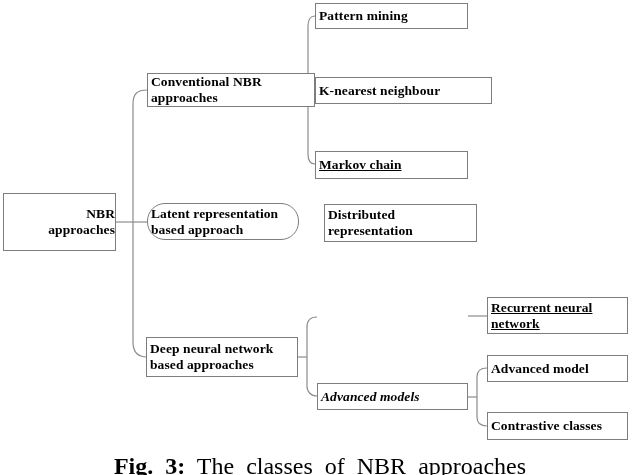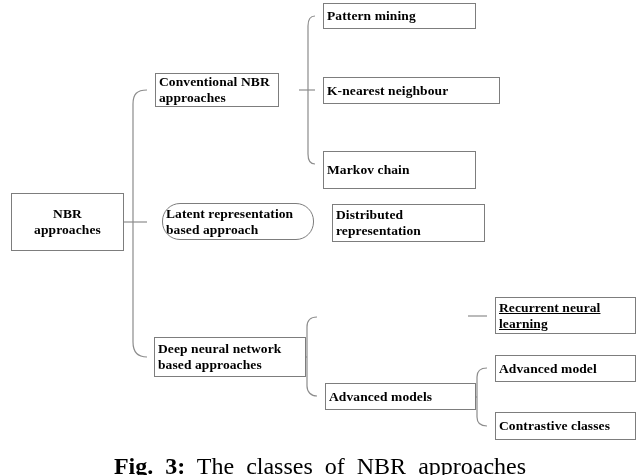--- a/index.html
+++ b/index.html
@@ -7,24 +7,24 @@
     position:relative; width:640px; height:475px; background:#ffffff;
     overflow:hidden; font-family:"Liberation Serif", serif;
   }
   .connectors { position:absolute; left:0; top:0; width:640px; height:475px; }
   .connectors path, .connectors line { fill:none; stroke:var(--connector,#8c8c8c); stroke-width:1.2; }
   .node {
     position:absolute; box-sizing:border-box;
     border:1px solid var(--border,#7d7d7d); background:#ffffff;
     color:var(--text,#000000); font-weight:bold; font-size:13.5px; line-height:16px;
     display:flex; flex-direction:column; justify-content:center;
-    padding:0 2px 0 3px; letter-spacing:0.1px; white-space:nowrap; overflow:hidden;margin-left:8px;
+    padding:0 2px 0 3px; letter-spacing:0.1px; white-space:nowrap; overflow:hidden;
   }
   .node span { display:block; }
-  .node.center { align-items:center; text-align:center; padding:0; }
+  .node.center { align-items:flex-end; text-align:center; padding:0; }
   .caption {
     position:absolute; left:0; top:451px; width:640px; text-align:center;
     font-size:24px; line-height:30px; color:var(--text,#000000);
     word-spacing:6px; white-space:nowrap;
   }
   .caption .fig-label { font-weight:bold; }
 </style>
 </head>
 <body>
 
@@ -45,53 +45,53 @@
 
     <line x1="468" y1="397" x2="477" y2="397"></line>
     <path d="M487,368 C481,368 477,371 477,377 L477,417 C477,423 481,426 487,426"></path>
   </svg>
 
   <div class="node center" style="left:3px; top:193px; width:113px; height:58px;">
     <span>NBR</span>
     <span>approaches</span>
   </div>
 
-  <div class="node" style="left:147px; top:73px; width:124px; height:34px;">
+  <div class="node" style="left:147px; top:73px; width:168px; height:34px;">
     <span>Conventional NBR</span>
     <span>approaches</span>
   </div>
-  <div class="node" style="left:154px; top:203px; width:152px; height:37px;border-radius:18px;">
+  <div class="node" style="left:147px; top:203px; width:152px; height:37px;border-radius:18px;">
     <span>Latent representation</span>
     <span>based approach</span>
   </div>
   <div class="node" style="left:146px; top:337px; width:152px; height:40px;">
     <span>Deep neural network</span>
     <span>based approaches</span>
   </div>
 
   <div class="node" style="left:315px; top:3px; width:153px; height:26px;">
     <span>Pattern mining</span>
   </div>
   <div class="node" style="left:315px; top:77px; width:177px; height:27px;">
     <span>K-nearest neighbour</span>
   </div>
-  <div class="node" style="left:315px; top:151px; width:153px; height:38px;">
+  <div class="node" style="left:315px; top:151px; width:153px; height:28px;text-decoration:underline;">
     <span>Markov chain</span>
   </div>
   <div class="node" style="left:324px; top:204px; width:153px; height:38px;font-family:Liberation Serif, serif;">
     <span>Distributed</span>
     <span>representation</span>
   </div>
-  <div class="node" style="left:317px; top:383px; width:151px; height:27px;">
+  <div class="node" style="left:317px; top:383px; width:151px; height:27px;font-style:italic;">
     <span>Advanced models</span>
   </div>
 
   <div class="node" style="left:487px; top:297px; width:141px; height:37px;text-decoration:underline;">
     <span>Recurrent neural</span>
-    <span>learning</span>
+    <span>network</span>
   </div>
   <div class="node" style="left:487px; top:355px; width:141px; height:27px;">
     <span>Advanced model</span>
   </div>
   <div class="node" style="left:487px; top:412px; width:141px; height:28px;">
     <span>Contrastive classes</span>
   </div>
 
   <div class="caption">
     <span class="fig-label">Fig. 3:</span>

